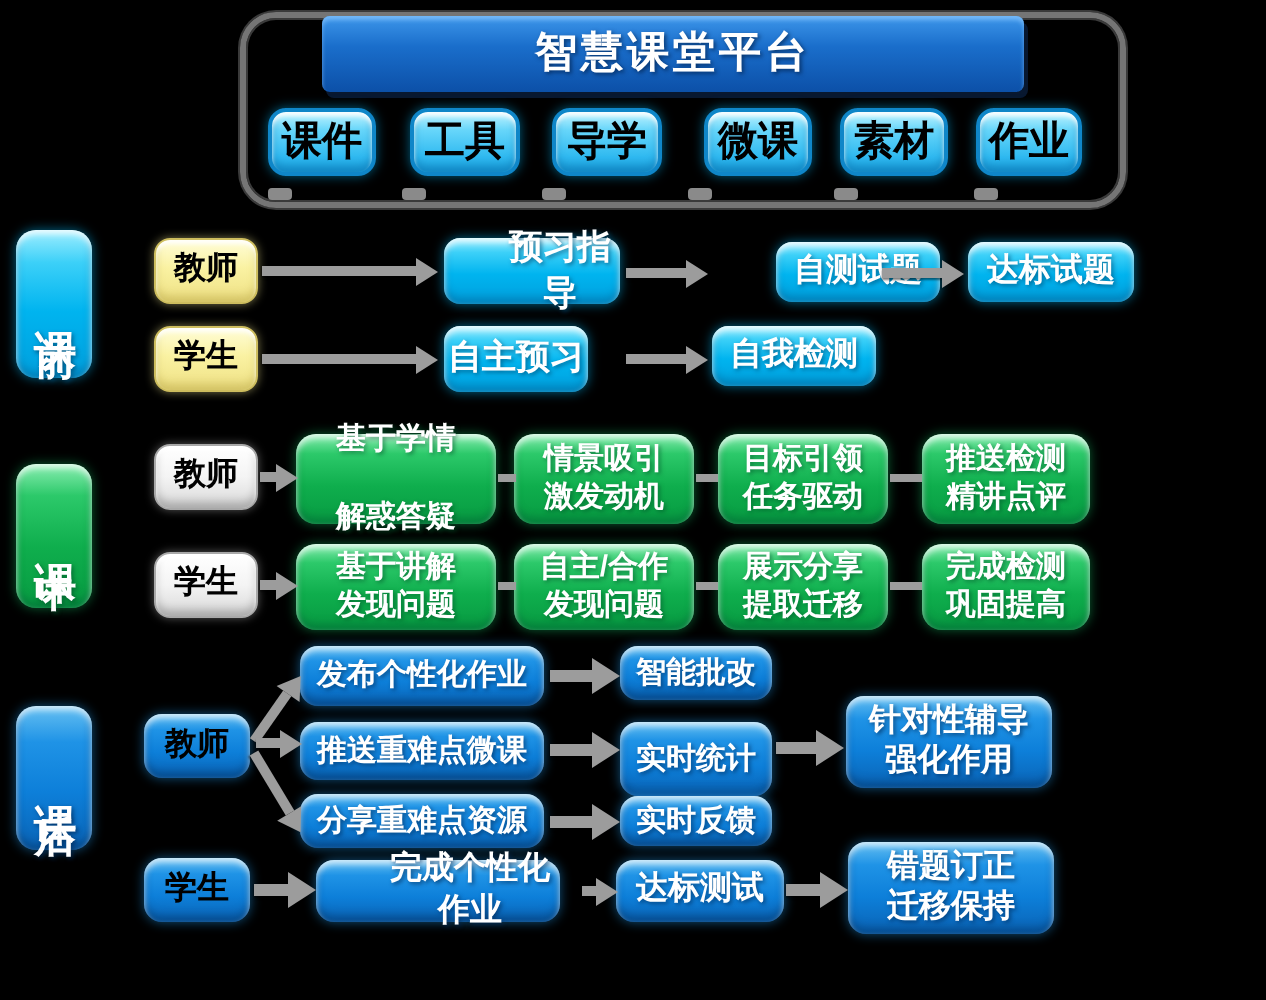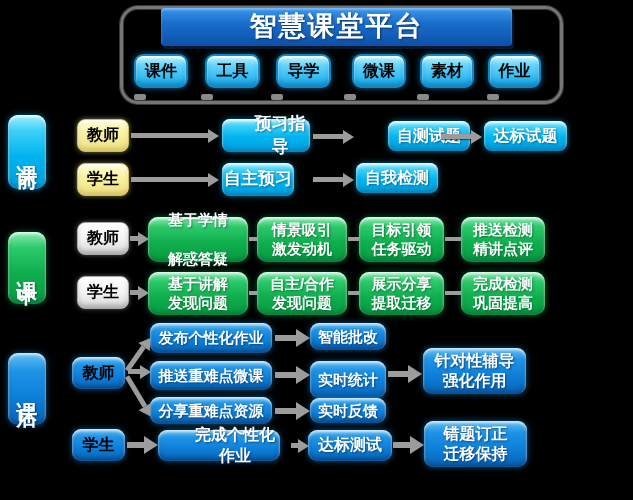--- a/index.html
+++ b/index.html
@@ -45,27 +45,27 @@
   .phase{
     writing-mode:vertical-rl;text-orientation:upright;letter-spacing:4px;
     font-size:21px;border-radius:10px;
   }
   .panel{
     border:3px solid #757575;border-radius:18px;background:transparent;
     box-shadow:0 0 0 1px #3a3a3a,inset 0 0 0 1px #3a3a3a;
   }
   .title-bar{
     background:linear-gradient(180deg,#3d96ea 0%,#1a6ecb 40%,#0c50a8 100%);
-    border-radius:4px;color:#fff;font-size:27px;letter-spacing:2px;
+    border-radius:4px;color:#fff;font-size:21px;letter-spacing:2px;
     text-shadow:1px 1px 2px rgba(0,30,70,.7);
     box-shadow:inset 0 2px 2px rgba(140,200,255,.7),2px 3px 0 rgba(10,30,60,.8);
   }
   .module-btn{
     background:linear-gradient(180deg,#c2f4ff 0%,#67d6fa 30%,#2fb9f0 75%,#1ba3e0 100%);
-    border:2px solid #0f86c8;border-radius:9px;color:#000;font-size:16px;
+    border:2px solid #0f86c8;border-radius:9px;color:#000;font-size:20px;
     box-shadow:inset 0 2px 2px rgba(255,255,255,.9),inset 0 -3px 4px rgba(0,90,150,.4),0 0 6px rgba(0,190,255,.5);
   }
   .tab{position:absolute;width:12px;height:6px;background:#8a8a8a;border-radius:2px;}
   
   .arrow{position:absolute;height:5px;background:#9c9c9c;box-shadow:0 1px 1px rgba(0,0,0,.5);}
   .arrow::after{
     content:"";position:absolute;right:-11px;top:50%;transform:translateY(-50%);
     border-top:7px solid transparent;border-bottom:7px solid transparent;border-left:11px solid #9c9c9c;
   }
   .arrow.fat{height:6px;}

